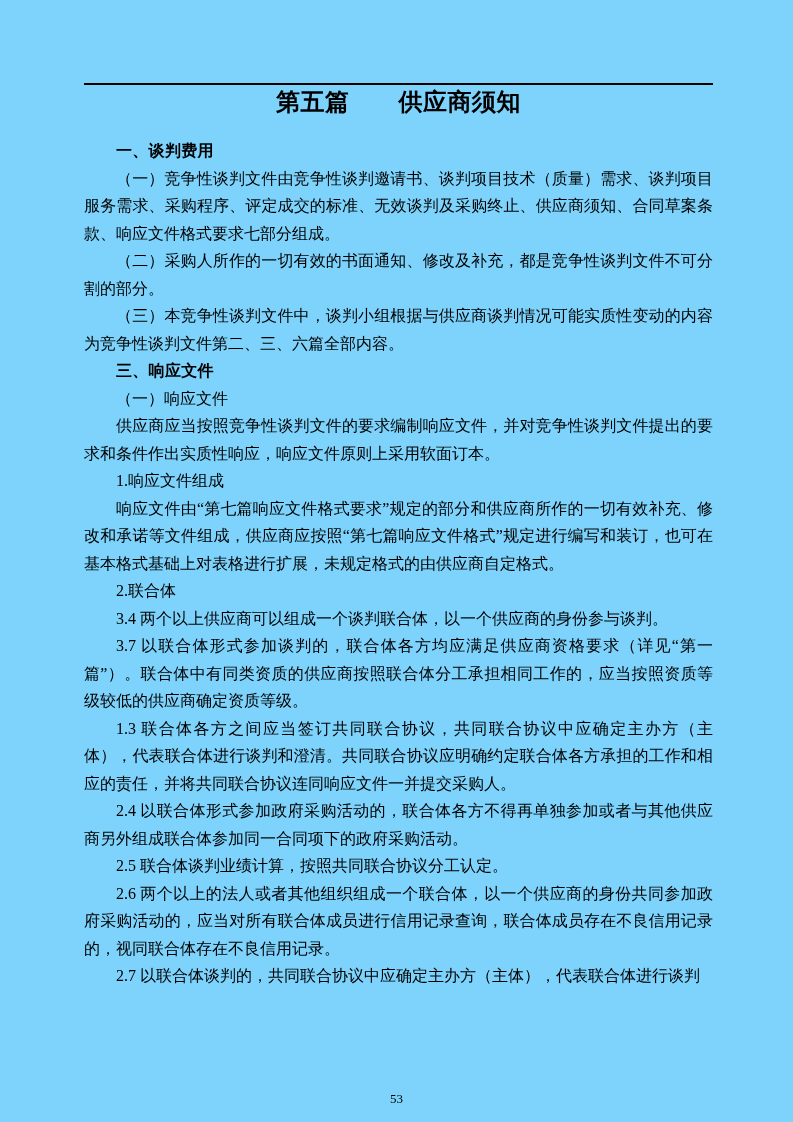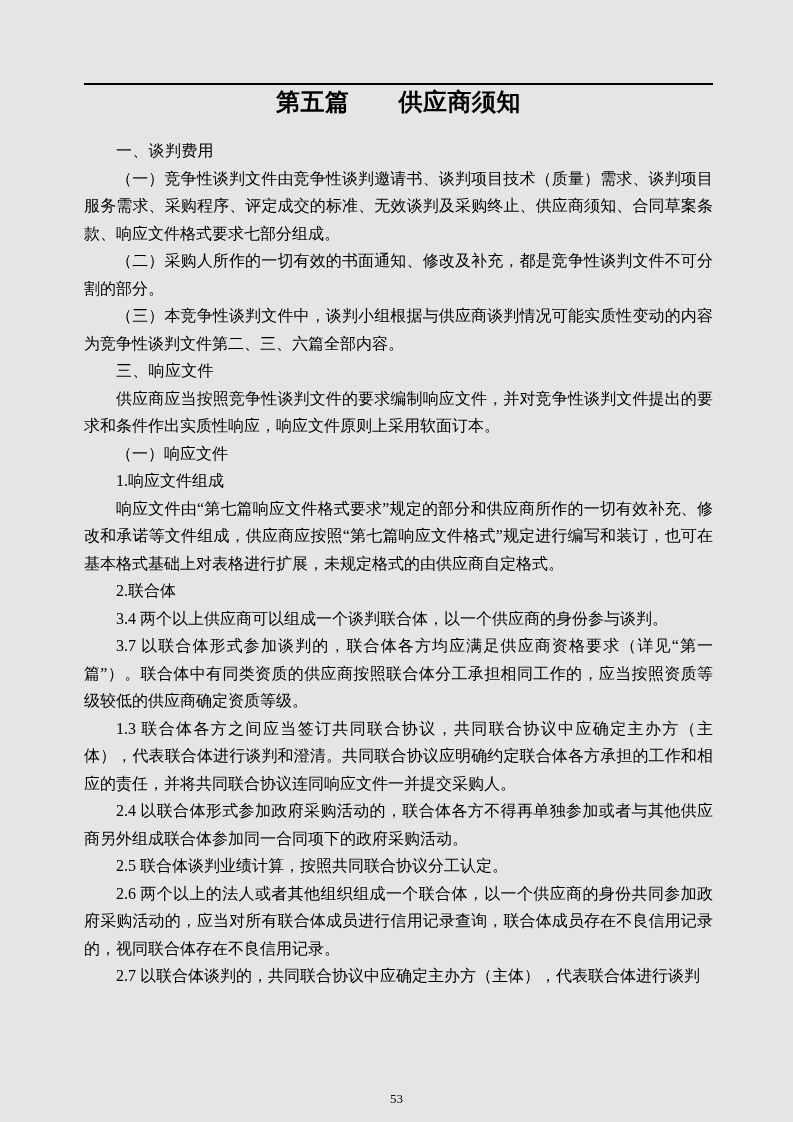--- a/index.html
+++ b/index.html
@@ -4,21 +4,21 @@
 <style>
   html, body {
     margin: 0;
     padding: 0;
     background: #ffffff;
   }
   .page {
     position: relative;
     width: 793px;
     height: 1122px;
-    background: #e5e5e5;
+    background: #7dd3fc;
     overflow: hidden;
     color: #000000;
     font-family: "Liberation Serif", "DejaVu Serif", serif;
   }
   .header-rule {
     position: absolute;
     left: 84px;
     top: 83px;
     width: 629px;
     height: 0;
@@ -47,21 +47,21 @@
     text-align: justify;
     text-justify: inter-ideograph;
   }
   .doc-body p {
     margin: 0;
     padding: 0;
     text-indent: 32px;
   }
   .doc-body p.heading {
     font-family: "Liberation Sans", "DejaVu Sans", sans-serif;
-    font-weight: 400;
+    font-weight: 700;
     letter-spacing: 0.3px;
   }
   .page-number {
     position: absolute;
     left: 0;
     top: 1091px;
     width: 793px;
     text-align: center;
     font-size: 13px;
     line-height: 16px;
@@ -75,22 +75,22 @@
   <div class="header-rule"></div>
 
   <div class="doc-title">第五篇　　供应商须知</div>
 
   <div class="doc-body">
     <p class="heading">一、谈判费用</p>
     <p class="para">（一）竞争性谈判文件由竞争性谈判邀请书、谈判项目技术（质量）需求、谈判项目服务需求、采购程序、评定成交的标准、无效谈判及采购终止、供应商须知、合同草案条款、响应文件格式要求七部分组成。</p>
     <p class="para">（二）采购人所作的一切有效的书面通知、修改及补充，都是竞争性谈判文件不可分割的部分。</p>
     <p class="para">（三）本竞争性谈判文件中，谈判小组根据与供应商谈判情况可能实质性变动的内容为竞争性谈判文件第二、三、六篇全部内容。</p>
     <p class="heading">三、响应文件</p>
+    <p class="para">（一）响应文件</p>
     <p class="para">供应商应当按照竞争性谈判文件的要求编制响应文件，并对竞争性谈判文件提出的要求和条件作出实质性响应，响应文件原则上采用软面订本。</p>
-    <p class="para">（一）响应文件</p>
     <p class="para">1.响应文件组成</p>
     <p class="para">响应文件由“第七篇响应文件格式要求”规定的部分和供应商所作的一切有效补充、修改和承诺等文件组成，供应商应按照“第七篇响应文件格式”规定进行编写和装订，也可在基本格式基础上对表格进行扩展，未规定格式的由供应商自定格式。</p>
     <p class="para">2.联合体</p>
     <p class="para">3.4 两个以上供应商可以组成一个谈判联合体，以一个供应商的身份参与谈判。</p>
     <p class="para">3.7 以联合体形式参加谈判的，联合体各方均应满足供应商资格要求（详见“第一篇”）。联合体中有同类资质的供应商按照联合体分工承担相同工作的，应当按照资质等级较低的供应商确定资质等级。</p>
     <p class="para">1.3 联合体各方之间应当签订共同联合协议，共同联合协议中应确定主办方（主体），代表联合体进行谈判和澄清。共同联合协议应明确约定联合体各方承担的工作和相应的责任，并将共同联合协议连同响应文件一并提交采购人。</p>
     <p class="para">2.4 以联合体形式参加政府采购活动的，联合体各方不得再单独参加或者与其他供应商另外组成联合体参加同一合同项下的政府采购活动。</p>
     <p class="para">2.5 联合体谈判业绩计算，按照共同联合协议分工认定。</p>
     <p class="para">2.6 两个以上的法人或者其他组织组成一个联合体，以一个供应商的身份共同参加政府采购活动的，应当对所有联合体成员进行信用记录查询，联合体成员存在不良信用记录的，视同联合体存在不良信用记录。</p>
     <p class="para">2.7 以联合体谈判的，共同联合协议中应确定主办方（主体），代表联合体进行谈判</p>

